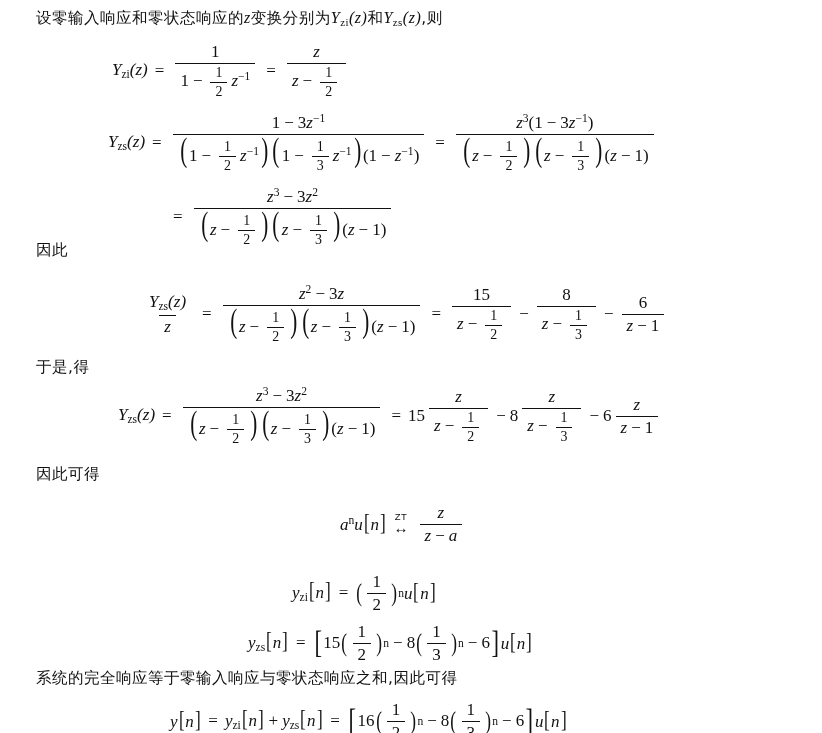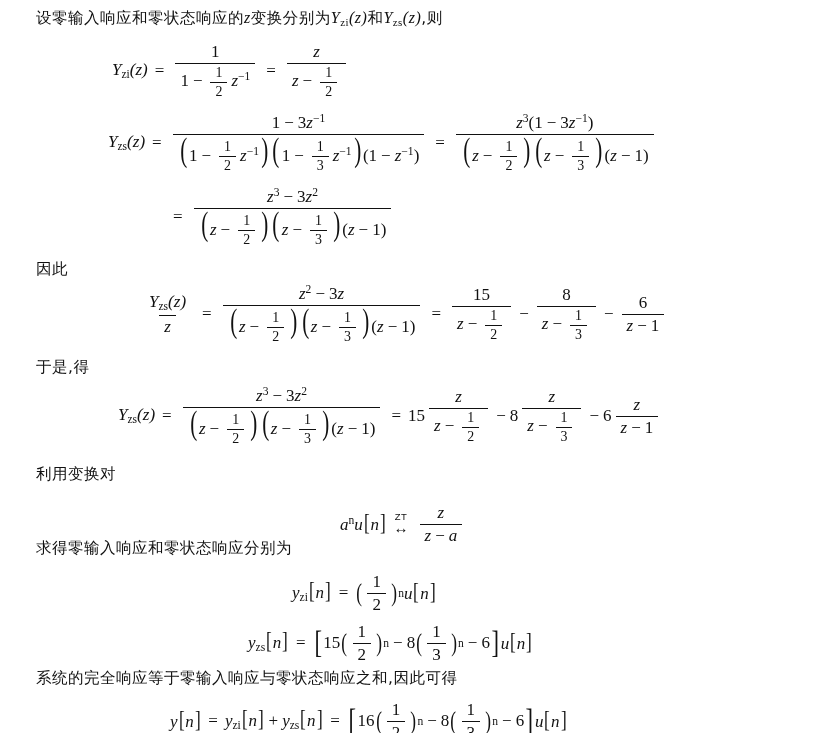--- a/index.html
+++ b/index.html
@@ -174,21 +174,21 @@
             <span class="num">1</span>
             <span class="den">2</span>
           </span><span class="big-paren">)</span><span class="big-paren">(</span><span class="ital">z</span><span class="op">−</span><span class="frac small">
             <span class="num">1</span>
             <span class="den">3</span>
           </span><span class="big-paren">)</span><span>(</span><span class="ital">z</span><span class="op">−</span><span>1</span><span>)</span>
       </span>
     </span>
   </div>
 
-  <div class="row textline" style="left:36px; top:259px;font-family:Liberation Serif, serif;">因此</div>
+  <div class="row textline" style="left:36px; top:240px;font-family:Liberation Serif, serif;">因此</div>
 
   <div class="row mathrow" style="left:140px; top:283px;">
     <span class="frac">
       <span class="num"><span class="ital">Y</span><span class="sub">zs</span><span class="ital">(</span><span class="ital">z</span><span class="ital">)</span></span>
       <span class="den ital">z</span>
     </span>
     <span class="eq">=</span>
     <span class="frac">
       <span class="num"><span class="ital">z</span><span class="sup">2</span><span class="op">−</span><span>3</span><span class="ital">z</span></span>
       <span class="den">
@@ -260,35 +260,34 @@
           </span></span>
     </span>
     <span class="op">−</span>
     <span>6</span>
     <span class="frac">
       <span class="num ital">z</span>
       <span class="den"><span class="ital">z</span><span class="op">−</span><span>1</span></span>
     </span>
   </div>
 
-  <div class="row textline" style="left:36px; top:464px;">利用变换对</div>
+  <div class="row textline" style="left:36px; top:464px;">因此可得</div>
 
   <div class="row mathrow" style="left:340px; top:492px;margin-top:11px;">
     <span><span class="ital">a</span><span class="sup ital">n</span><span class="ital">u</span><span class="brk">[</span><span class="ital">n</span><span class="brk">]</span></span>
     <span class="ztarrow">
       <span class="lbl">ZT</span>
       <span class="arw">↔</span>
     </span>
     <span class="frac">
       <span class="num ital">z</span>
       <span class="den"><span class="ital">z</span><span class="op">−</span><span class="ital">a</span></span>
     </span>
   </div>
 
-  <div class="row textline" style="left:36px; top:538px;">求得零输入响应和零状态响应分别为</div>
 
   <div class="row mathrow" style="left:292px; top:572px;">
     <span><span class="ital">y</span><span class="sub">zi</span><span class="brk">[</span><span class="ital">n</span><span class="brk">]</span></span>
     <span class="eq">=</span>
     <span class="mid-paren">(</span>
     <span class="frac">
         <span class="num">1</span>
         <span class="den">2</span>
       </span>
     <span class="mid-paren">)</span>

